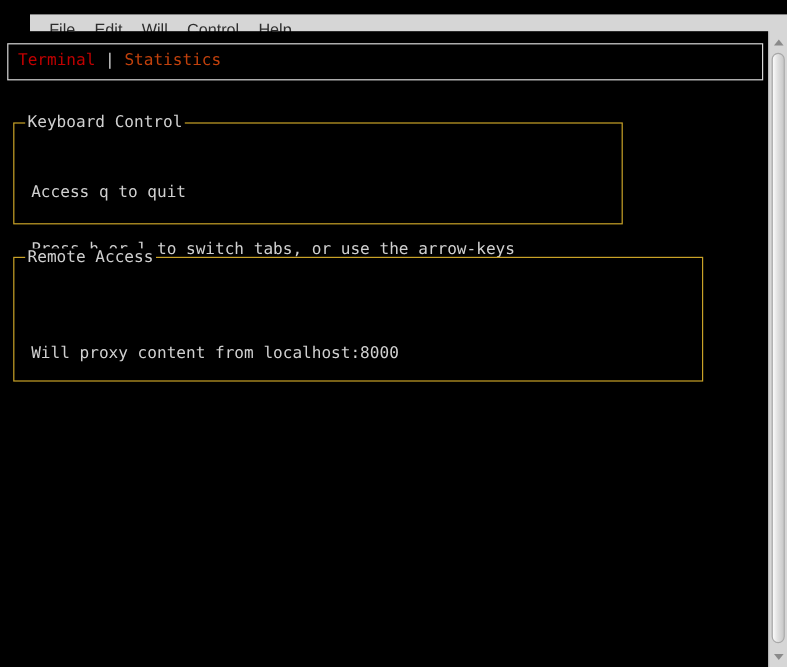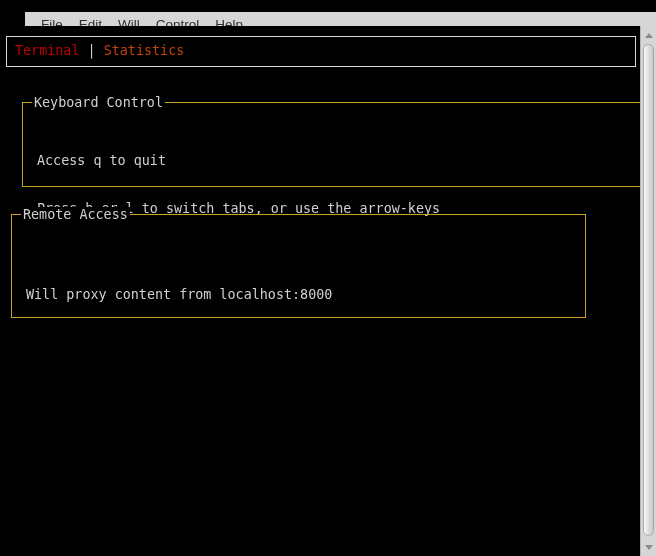--- a/index.html
+++ b/index.html
@@ -105,23 +105,22 @@
     color: #d0d0d0;
     font-size: 13.4px;
     line-height: 16px;
   }
   .panel-line { white-space: pre; }
   .panel-line.spaced { margin-top: 16px; }
 
   #panel-keyboard {
     left: 11px;
     top: 76px;
-    width: 627px;
+    width: 508px;
     height: 85px;
-    margin-left: 11px;
   }
   #panel-remote {
     left: 11px;
     top: 188px;
     width: 575px;
     height: 104px;
   }
   #panel-remote .panel-body { top: 24px; left: 14px; }
 
   

